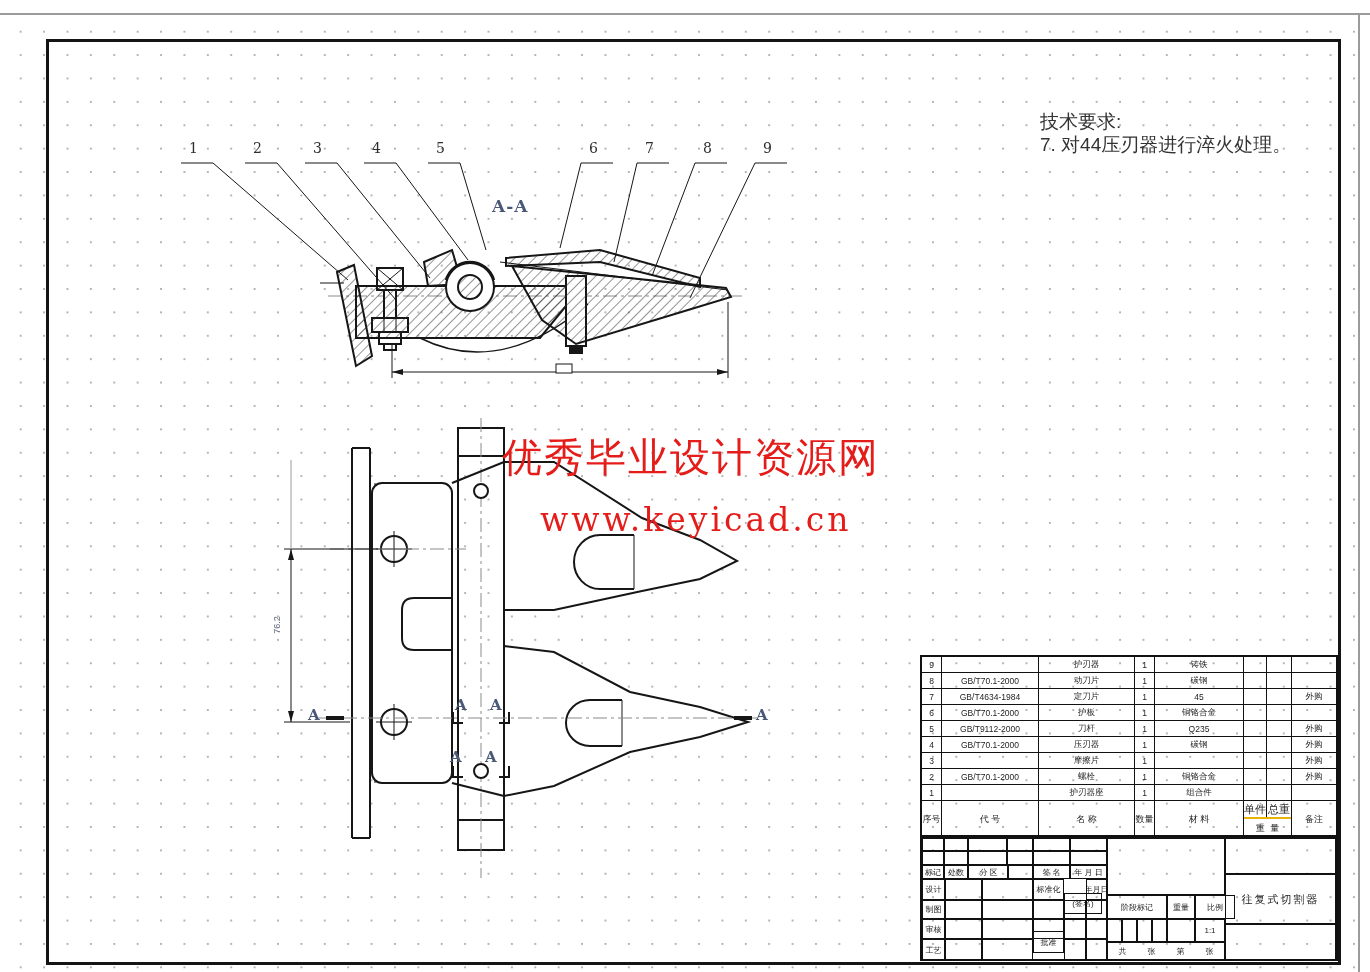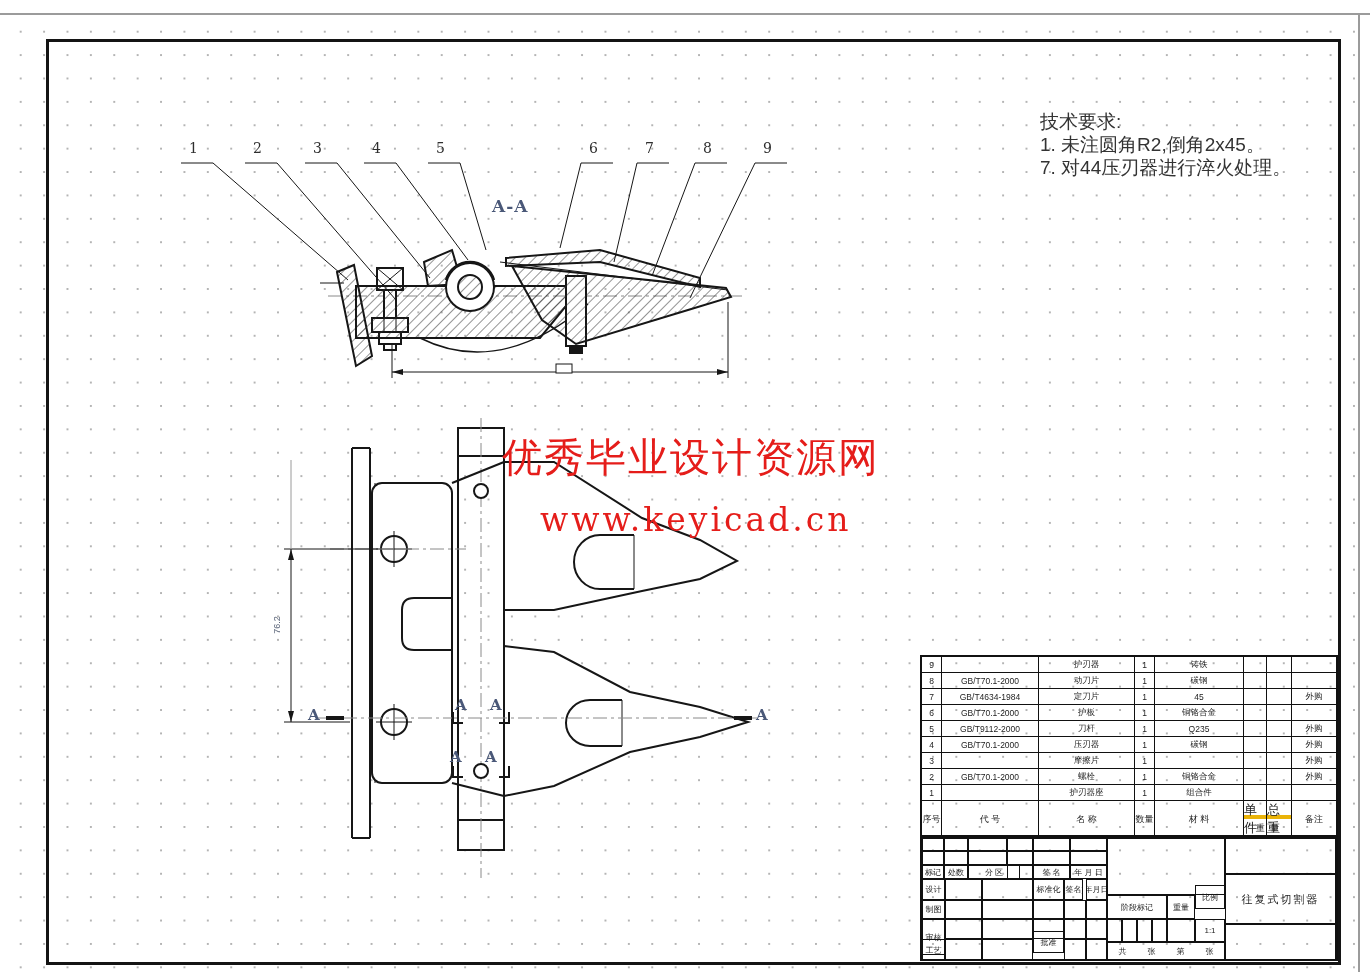--- a/index.html
+++ b/index.html
@@ -26,21 +26,21 @@
   #parts{position:absolute;left:920px;top:655px;width:418px;border:2px solid #111;background:transparent;
     box-sizing:border-box;font-size:8.5px;color:#1d1d1d;}
   .prow{display:grid;grid-template-columns:20px 97px 96px 20px 89px 23px 25px 1fr;height:16px;box-sizing:border-box;}
   .pc{border-right:1px solid #111;border-bottom:1px solid #111;display:flex;align-items:center;
     justify-content:center;overflow:hidden;white-space:nowrap;box-sizing:border-box;}
   .pc:last-child{border-right:none;}
   #phead{display:grid;grid-template-columns:20px 97px 96px 20px 89px 48px 1fr;height:36px;box-sizing:border-box;font-size:9px;}
   .hc{border-right:1px solid #111;display:flex;align-items:center;justify-content:center;text-align:center;box-sizing:border-box;}
   .hc:last-child{border-right:none;}
   #wblock{display:grid;grid-template-rows:18px 18px;border-right:1px solid #111;box-sizing:border-box;}
-  #wtop{display:grid;grid-template-columns:23px 1fr;border-bottom:4px solid #eab308;box-sizing:border-box;font-size:13px;}
+  #wtop{display:grid;grid-template-columns:23px 1fr;border-bottom:2px solid #eab308;box-sizing:border-box;font-size:11px;}
   #wtop div{display:flex;align-items:center;justify-content:center;box-sizing:border-box;}
   #wtop div:first-child{border-right:1px solid #111;}
   #wbot{display:flex;align-items:center;justify-content:center;box-sizing:border-box;font-family:Liberation Mono, monospace;}
   
   #tblock{position:absolute;left:920px;top:835px;width:418px;height:126px;border:2px solid #111;
     box-sizing:border-box;font-size:8px;color:#1d1d1d;}
   .tc{position:absolute;border:1px solid #111;display:flex;align-items:center;justify-content:center;
     box-sizing:border-box;overflow:hidden;white-space:nowrap;background:transparent;}
   #pname{font-size:11px;letter-spacing:2px;}
 </style>
@@ -188,21 +188,20 @@
   <span class="amark" style="left:756px;top:706px">A</span>
   <span class="amark" style="left:455px;top:696px">A</span>
   <span class="amark" style="left:490px;top:696px">A</span>
   <span class="amark" style="left:450px;top:748px">A</span>
   <span class="amark" style="left:485px;top:748px">A</span>
 
   <span id="dimv">76.2</span>
 
   <div id="techreq">
     <div>技术要求:</div>
-    <div>1. 未注圆角R2,倒角2x45。</div>
     <div>7. 对44压刃器进行淬火处理。</div>
   </div>
 
   <div id="wm1">优秀毕业设计资源网</div>
   <div id="wm2">www.keyicad.cn</div>
 
   <div id="parts">
     <div class="prow">
       <div class="pc">9</div>
       <div class="pc"></div>
@@ -320,54 +319,54 @@
     <div class="tc" style="left:148px;top:0;width:37px;height:14px"></div>
     <div class="tc" style="left:0;top:14px;width:22px;height:14px"></div>
     <div class="tc" style="left:22px;top:14px;width:24px;height:14px"></div>
     <div class="tc" style="left:46px;top:14px;width:39px;height:14px"></div>
     <div class="tc" style="left:85px;top:14px;width:26px;height:14px"></div>
     <div class="tc" style="left:111px;top:14px;width:37px;height:14px"></div>
     <div class="tc" style="left:148px;top:14px;width:37px;height:14px"></div>
 
     <div class="tc" style="left:0;top:28px;width:22px;height:14px">标记</div>
     <div class="tc" style="left:22px;top:28px;width:24px;height:14px">处数</div>
-    <div class="tc" style="left:46px;top:28px;width:52px;height:14px">分 区</div>
+    <div class="tc" style="left:46px;top:28px;width:41px;height:14px">分 区</div>
     <div class="tc" style="left:85px;top:28px;width:26px;height:14px"></div>
     <div class="tc" style="left:111px;top:28px;width:37px;height:14px">签 名</div>
     <div class="tc" style="left:148px;top:28px;width:37px;height:14px">年 月 日</div>
 
     <div class="tc" style="left:0;top:42px;width:23px;height:21px">设计</div>
     <div class="tc" style="left:23px;top:42px;width:37px;height:21px"></div>
     <div class="tc" style="left:60px;top:42px;width:51px;height:21px"></div>
     <div class="tc" style="left:111px;top:42px;width:31px;height:21px">标准化</div>
-    <div class="tc" style="left:142px;top:42px;width:19px;height:21px">(签名)</div>
+    <div class="tc" style="left:142px;top:56px;width:38px;height:21px">(签名)</div>
     <div class="tc" style="left:164px;top:42px;width:21px;height:21px">(年月日)</div>
     <div class="tc" style="left:0;top:63px;width:23px;height:19px">制图</div>
     <div class="tc" style="left:23px;top:63px;width:37px;height:19px"></div>
     <div class="tc" style="left:60px;top:63px;width:51px;height:19px"></div>
     <div class="tc" style="left:111px;top:63px;width:31px;height:19px"></div>
     <div class="tc" style="left:142px;top:63px;width:22px;height:19px"></div>
     <div class="tc" style="left:164px;top:63px;width:21px;height:19px"></div>
-    <div class="tc" style="left:0;top:82px;width:23px;height:36px">审核</div>
+    <div class="tc" style="left:0;top:82px;width:23px;height:20px">审核</div>
     <div class="tc" style="left:23px;top:82px;width:37px;height:20px"></div>
     <div class="tc" style="left:60px;top:82px;width:51px;height:20px"></div>
     <div class="tc" style="left:111px;top:82px;width:31px;height:20px"></div>
     <div class="tc" style="left:142px;top:82px;width:22px;height:20px"></div>
     <div class="tc" style="left:164px;top:82px;width:21px;height:20px"></div>
     <div class="tc" style="left:0;top:102px;width:23px;height:22px">工艺</div>
     <div class="tc" style="left:23px;top:102px;width:37px;height:22px"></div>
     <div class="tc" style="left:60px;top:102px;width:51px;height:22px"></div>
     <div class="tc" style="left:111px;top:94px;width:31px;height:22px">批准</div>
     <div class="tc" style="left:142px;top:102px;width:22px;height:22px"></div>
     <div class="tc" style="left:164px;top:102px;width:21px;height:22px"></div>
 
     <div class="tc" style="left:185px;top:0;width:118px;height:58px"></div>
     <div class="tc" style="left:185px;top:58px;width:60px;height:24px">阶段标记</div>
     <div class="tc" style="left:245px;top:58px;width:28px;height:24px">重量</div>
-    <div class="tc" style="left:273px;top:48px;width:30px;height:24px">比例</div>
+    <div class="tc" style="left:273px;top:58px;width:40px;height:24px">比例</div>
     <div class="tc" style="left:185px;top:82px;width:15px;height:23px"></div>
     <div class="tc" style="left:200px;top:82px;width:15px;height:23px"></div>
     <div class="tc" style="left:215px;top:82px;width:15px;height:23px"></div>
     <div class="tc" style="left:230px;top:82px;width:15px;height:23px"></div>
     <div class="tc" style="left:245px;top:82px;width:28px;height:23px"></div>
     <div class="tc" style="left:273px;top:82px;width:30px;height:23px">1:1</div>
     <div class="tc" style="left:185px;top:105px;width:118px;height:19px;justify-content:space-around">
       <span>共</span>
       <span>张</span>
       <span>第</span>

